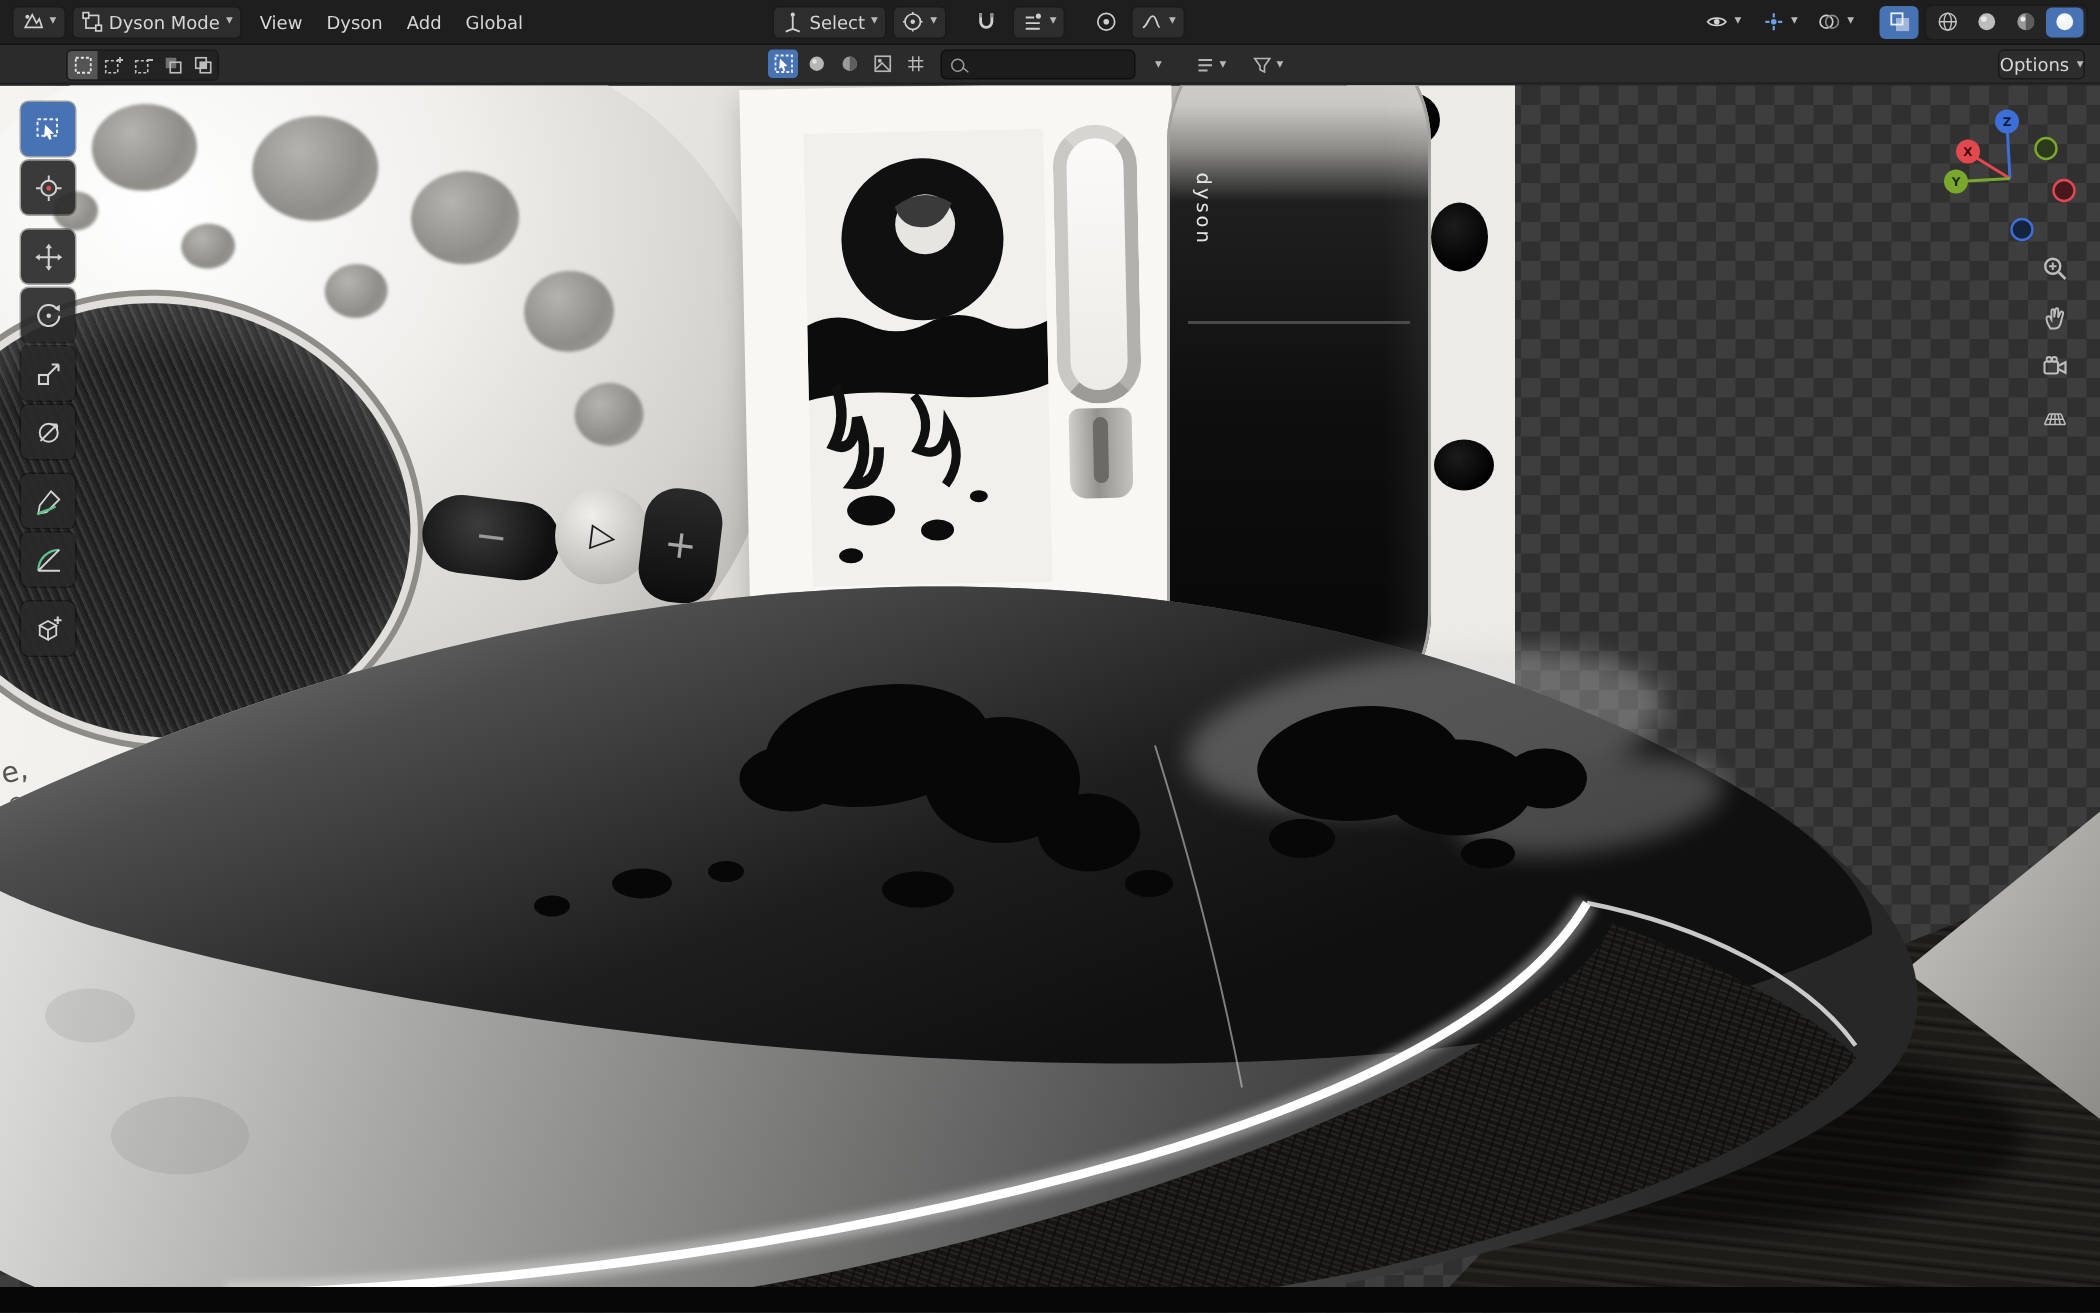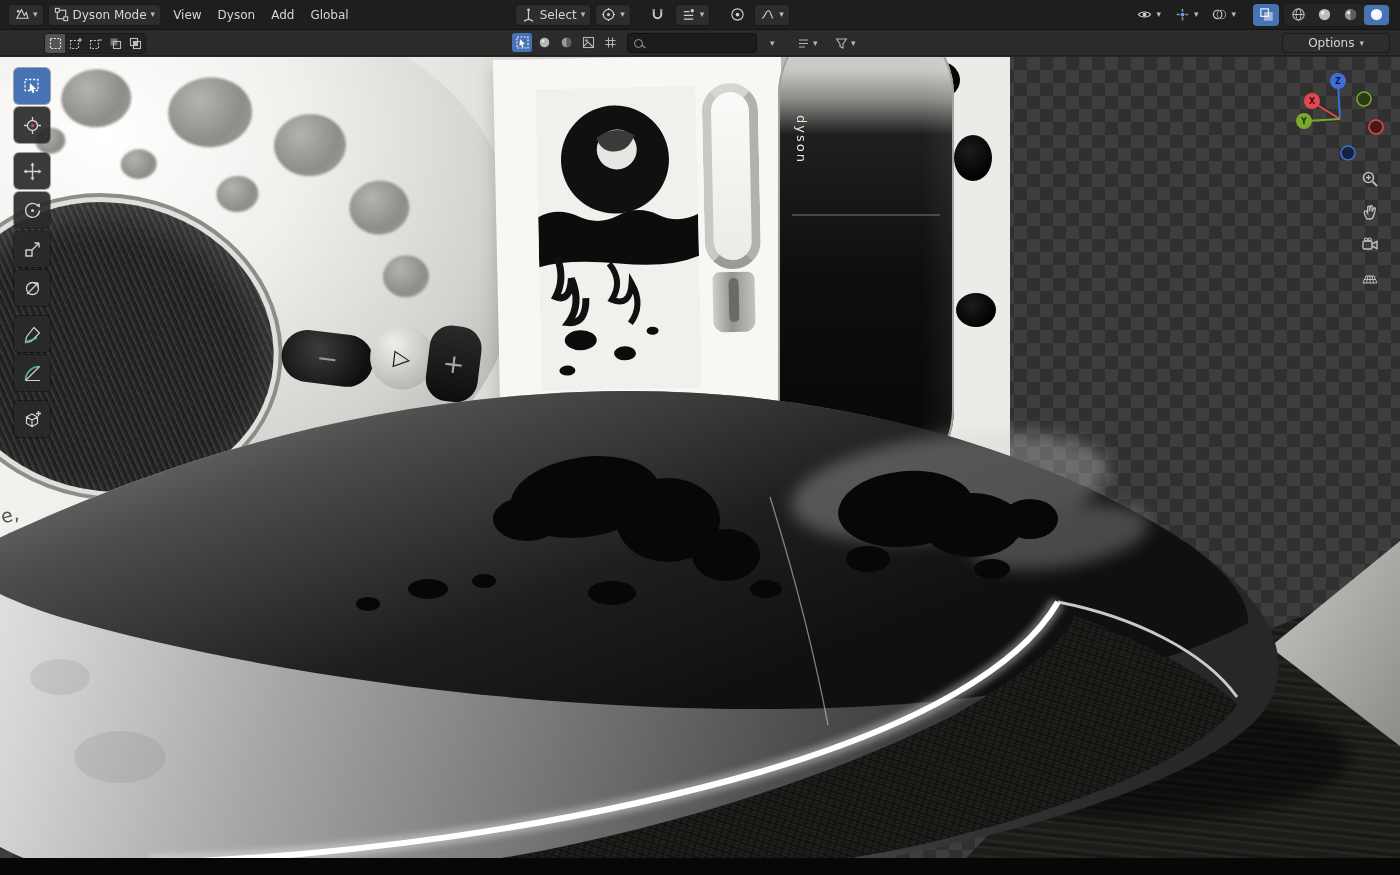--- a/index.html
+++ b/index.html
@@ -42,21 +42,21 @@
   .ct-btn { width:20px; height:19px; border-radius:3px; display:flex; align-items:center; justify-content:center; }
   .search-box {
     position:absolute; left:627px; top:3px; width:130px; height:20px;
     background:#1c1c1c; border:1px solid #101010; border-radius:4px;
     display:flex; align-items:center; padding:0 6px; gap:5px;
   }
   .mag { width:9px; height:9px; border:1.4px solid #9a9a9a; border-radius:50%; position:relative; flex:0 0 auto; }
   .mag::after { content:""; position:absolute; width:5px; height:1.4px; background:#9a9a9a; right:-4px; bottom:-1px; transform:rotate(40deg); }
   .search-box input { background:transparent; border:none; outline:none; color:#ddd; width:100%; font-size:11px; font-family:inherit; }
   .mini-dd { position:absolute; top:3px; height:20px; display:flex; align-items:center; gap:3px; padding:0 5px; border-radius:4px; }
-  .options-btn { position:absolute; right:10px; top:3px; height:20px; display:flex; align-items:center; gap:5px; padding:0 25px; background:#2d2d2d; border:1px solid #1a1a1a; border-radius:4px; }
+  .options-btn { position:absolute; right:10px; top:3px; height:20px; display:flex; align-items:center; gap:5px; padding:0 0; background:#2d2d2d; border:1px solid #1a1a1a; border-radius:4px; }
 
   
   .vp { position:absolute; left:0; top:57px; width:1400px; height:818px; overflow:hidden; z-index:1;
     background-color:#303030;
     background-image:
       linear-gradient(45deg,#3e3e3e 25%,transparent 25%,transparent 75%,#3e3e3e 75%),
       linear-gradient(45deg,#3e3e3e 25%,transparent 25%,transparent 75%,#3e3e3e 75%);
     background-size:26px 26px; background-position:0 0,13px 13px;
   }
   

